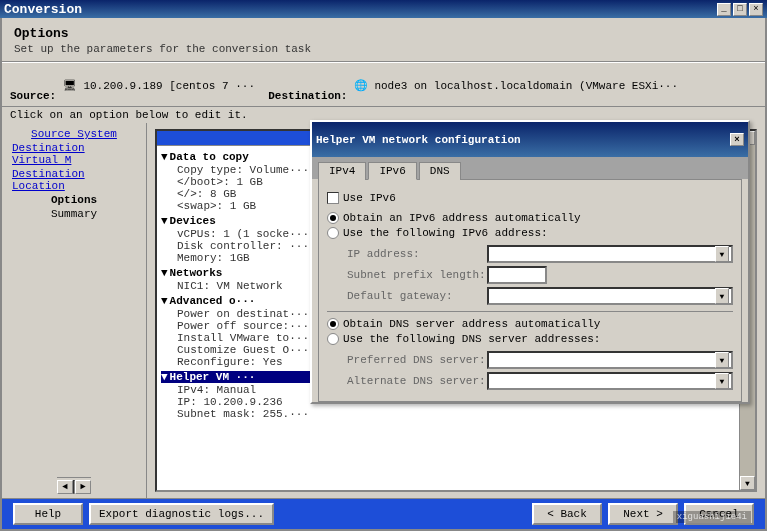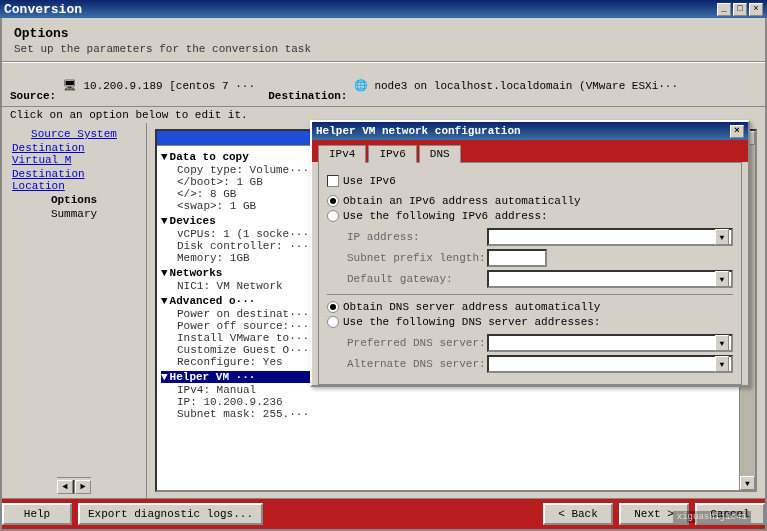--- a/index.html
+++ b/index.html
@@ -224,21 +224,21 @@
       background: #d4d0c8;
       border: 2px solid #888;
       border-top-color: #fff;
       border-left-color: #fff;
       box-shadow: 2px 2px 4px rgba(0,0,0,0.3);
       pointer-events: all;
     }
     .helper-title-bar {
       background: linear-gradient(to bottom, #0a246a, #3a6ea5);
       color: white;
-      height: 18px;
+      height: 35px;
       display: flex;
       align-items: center;
       padding: 0 4px;
       justify-content: space-between;
       font-size: 11px;
       font-weight: bold;
     }
     .helper-close-btn {
       width: 14px;
       height: 13px;
@@ -251,21 +251,21 @@
       align-items: center;
       justify-content: center;
       cursor: pointer;
       color: #000;
     }
 
     
     .tabs-container {
       display: flex;
       padding: 4px 6px 0 6px;
-      background: #b91c1c;
+      background: #a3a3a3;
     }
     .tab {
       padding: 2px 10px;
       font-size: 11px;
       background: #d4d0c8;
       border: 1px solid #888;
       border-bottom: none;
       margin-right: 2px;
       cursor: pointer;
       position: relative;
@@ -369,23 +369,23 @@
     .separator-line {
       height: 1px;
       background: #888;
       margin: 6px 0;
     }
 
     
     .bottom-bar {
       display: flex;
       align-items: center;
-      padding: 4px 0;
+      padding: 4px 11px;
       border-top: 1px solid #888;
-      background: #b91c1c;
+      background: #1d4ed8;
       justify-content: space-between;
     }
     .bottom-left {
       display: flex;
       gap: 6px;
     }
     .bottom-right {
       display: flex;
       gap: 6px;
     }

